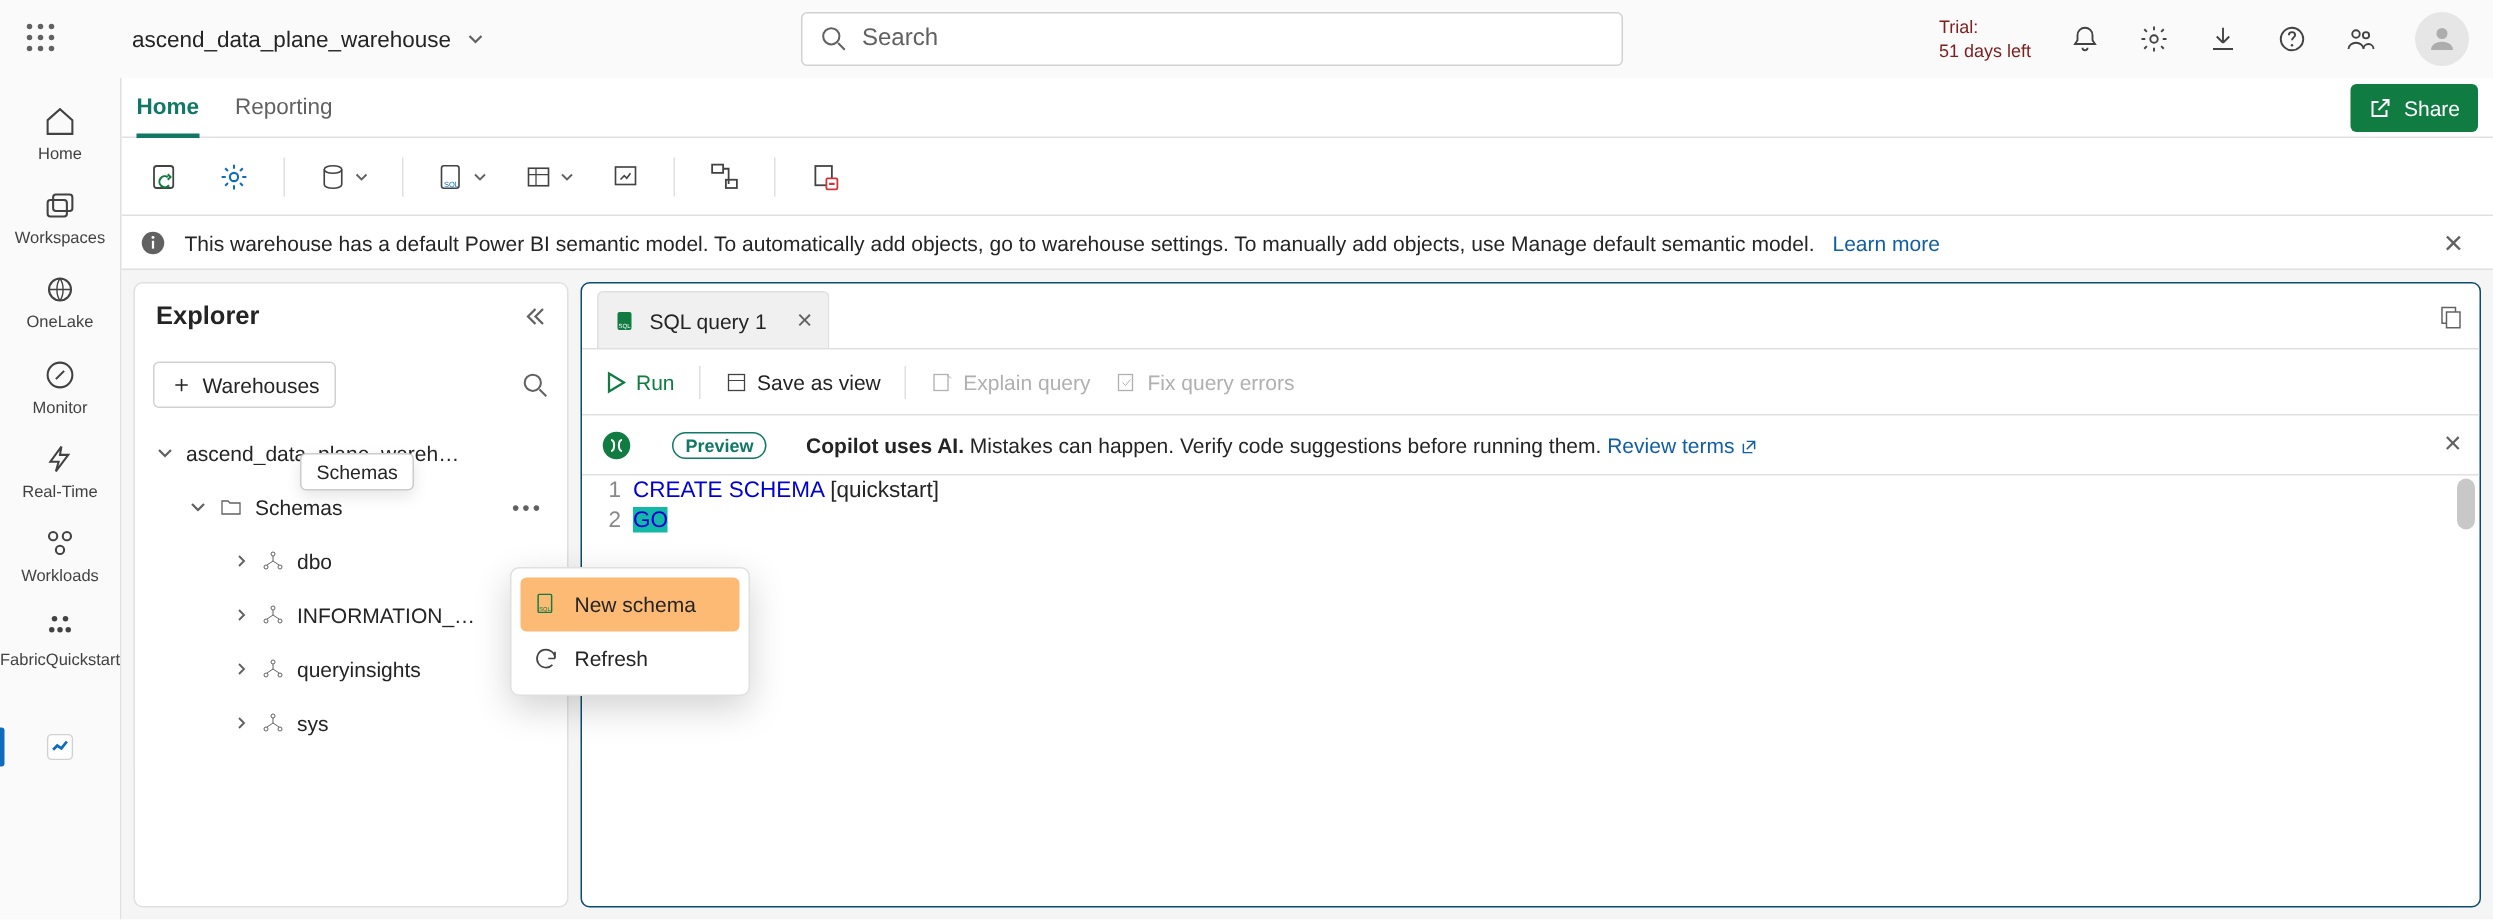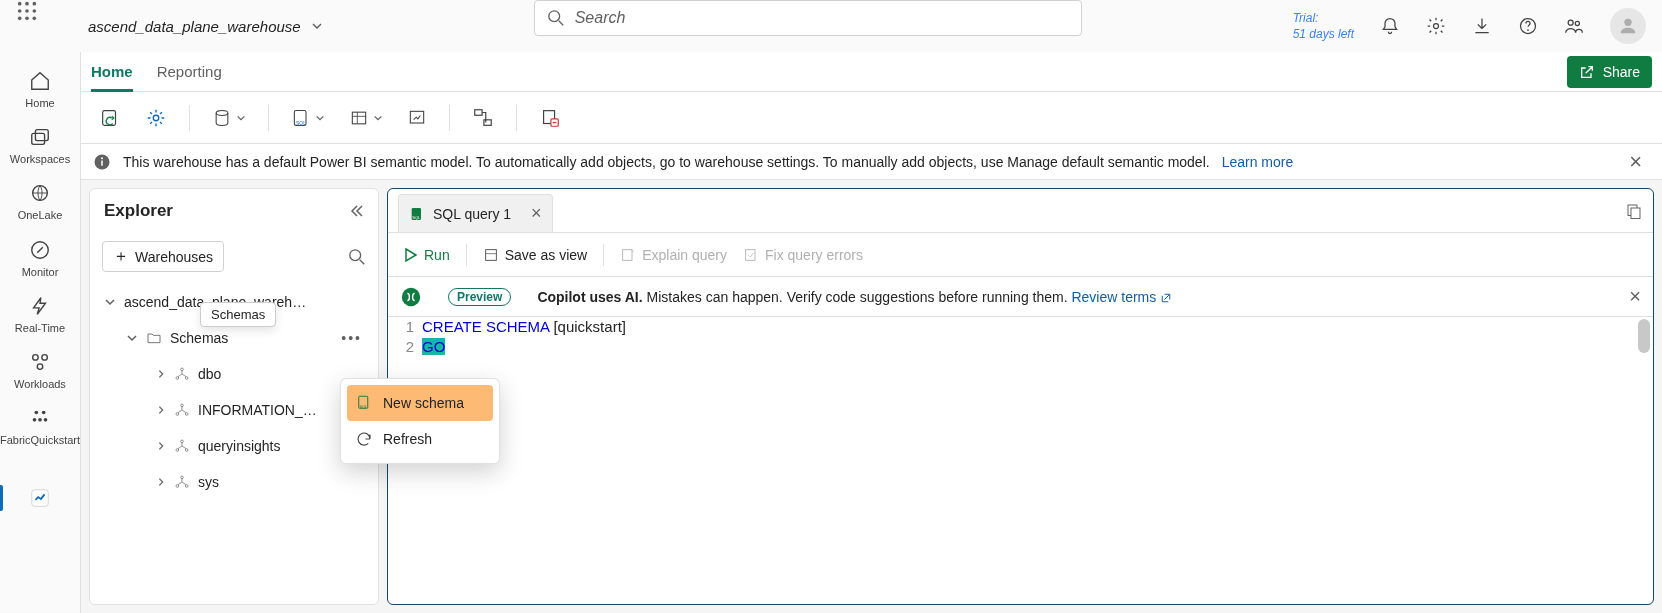--- a/index.html
+++ b/index.html
@@ -1,26 +1,26 @@
 <!DOCTYPE html>
 <html><head>
 <meta charset="utf-8">
 <style>
   * { box-sizing: border-box; margin: 0; padding: 0; font-family: "Segoe UI", -apple-system, sans-serif; }
   body { width: 1662px; height: 613px; background: #fafafa; color: #242424; overflow: hidden; position: relative; }
   svg { display: block; }
 
   
-  .topbar { height: 52px; display: flex; padding: 0 16px; background: #fafafa; font-style: italic; }
+  .topbar { height: 52px; display: flex; align-items: center; padding: 0 16px; background: #fafafa; }
   .waffle { width: 24px; height: 24px; margin-right: 48px; cursor: pointer; }
   .title-drop { display: flex; align-items: center; gap: 10px; font-size: 15px; cursor: pointer; }
   .search-wrap { margin-left: auto; margin-right: auto; }
   .search { width: 548px; height: 36px; border: 1px solid #d1d1d1; border-radius: 4px; display: flex; align-items: center; padding: 0 12px; background: #fff; gap: 10px; color: #616161; }
   .right-cluster { display: flex; align-items: center; gap: 26px; }
-  .trial { font-size: 12px; color: #3b82f6; line-height: 1.35; }
+  .trial { font-size: 12px; color: #7f1d1d; line-height: 1.35; }
   .icon-btn { cursor: pointer; color: #424242; }
   .avatar { width: 36px; height: 36px; border-radius: 50%; background: #e6e6e6; display: flex; align-items: center; justify-content: center; color: #616161; }
 
   
   .ribbon-wrap { margin-left: 81px; background: #fff; }
   .tabstrip { height: 40px; border-bottom: 1px solid #e0e0e0; display: flex; align-items: center; padding: 0 10px; gap: 24px; }
   .tab { font-size: 15px; color: #616161; height: 40px; line-height: 40px; cursor: pointer; }
   .tab.active { color: #117865; font-weight: 600; border-bottom: 3px solid #117865; }
   .share-btn { margin-left: auto; height: 32px; padding: 0 12px; background: #107c41; color: #fff; border: none; border-radius: 4px; display: flex; align-items: center; gap: 8px; font-size: 14px; cursor: pointer;}
   .toolbar { height: 52px; display: flex; align-items: center; gap: 16px; padding: 0 14px; border-bottom: 1px solid #e0e0e0;}

